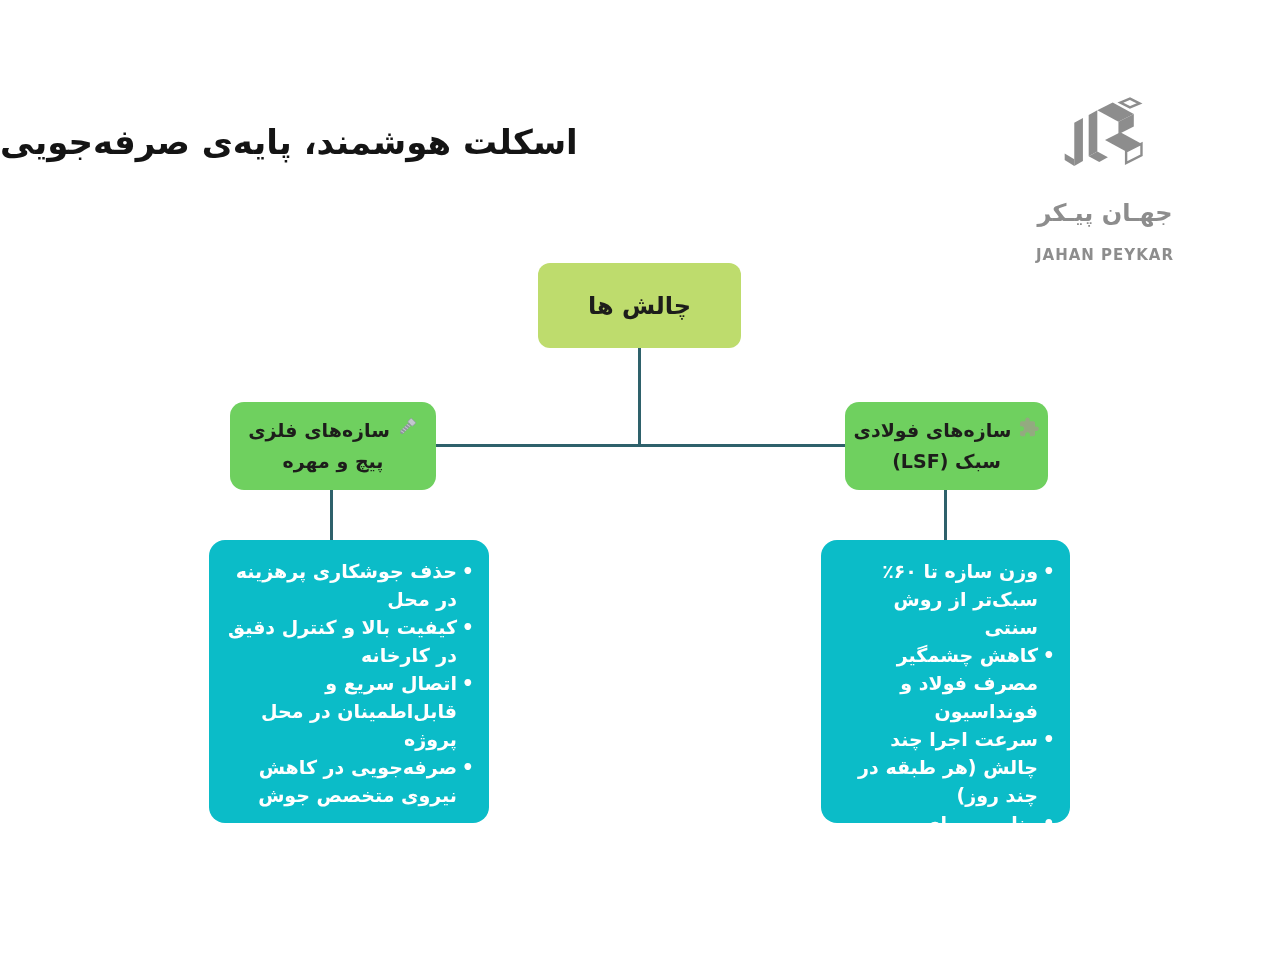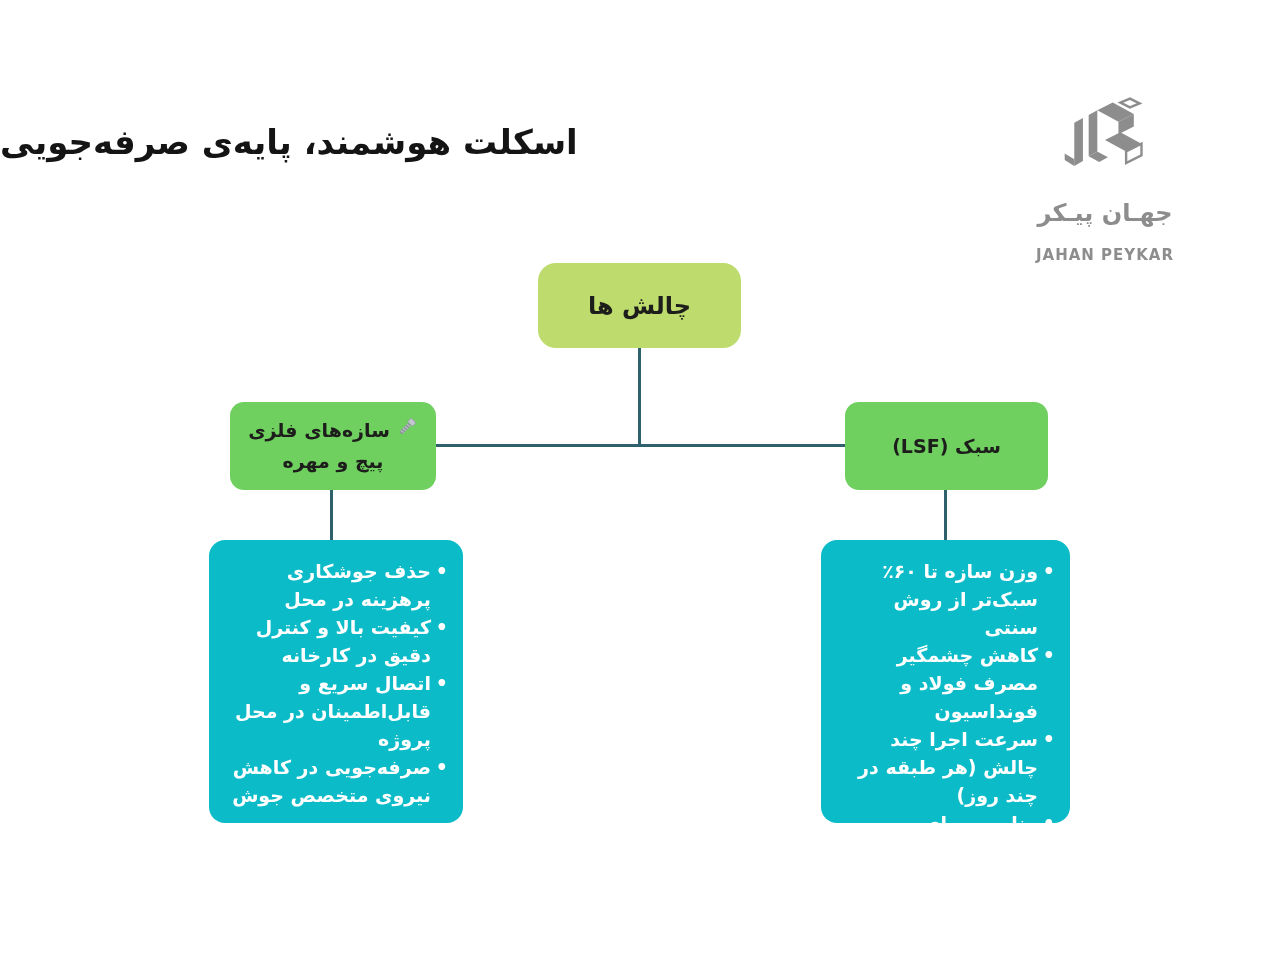--- a/index.html
+++ b/index.html
@@ -48,38 +48,38 @@
   
   .node {
     position:absolute;
     display:flex; flex-direction:column; align-items:center; justify-content:center;
     color: var(--c-node_text, #1d1d1b);
     direction:rtl; text-align:center;
   }
   .node.root {
     left:538px; top:263px; width:203px; height:85px;
     background: var(--c-root_node_bg, #bedc6d);
-    border-radius:18px;
+    border-radius:12px;
     font-size:24px; font-weight:600;
   }
   .node.branch {
     width:206px; height:88px;
     background: var(--c-branch_node_bg, #6fd05f);
     border-radius:14px;
     font-size:19px; font-weight:600; line-height:31px;
   }
   .node.branch.left  { left:230px; top:402px; }
   .node.branch.right { left:845px; top:402px; width:203px; }
   .node-line1 { display:flex; flex-direction:row; align-items:center; gap:5px; direction:rtl; }
   .node-line1 .icon { display:inline-flex; transform:translateY(-3px); }
   .node-line1 .icon svg { width:23px; height:23px; }
 
   
   .panel {
-    position:absolute; top:540px; width:254px; height:283px;
+    position:absolute; top:540px; width:280px; height:283px;
     background: var(--c-panel_bg, #0bbcc8);
     border-radius:16px;
     padding:17px 15px 10px 12px;
     color: var(--c-panel_text, #ffffff);
     direction:rtl;
   }
   .panel.left  { left:209px; }
   .panel.right { left:821px; width:249px;padding-left:30px; }
   .panel ul { list-style:none; }
   .panel li {
@@ -140,20 +140,28 @@
             <line x1="10" y1="18.5" x2="14" y2="17.7" stroke="#c2c7cd" stroke-width="1"></line>
           </g>
         </svg>
       </span>
       <span>سازه‌های فلزی</span>
     </div>
     <div>پیچ و مهره</div>
   </div>
 
   <div class="node branch right">
+    <div class="node-line1">
+      <span class="icon">
+        <svg viewBox="0 0 24 24" aria-hidden="true">
+          <path fill="#93aa80" d="M20.5 11h-1.7V7.3c0-1-.8-1.8-1.8-1.8h-3.7V3.8c0-1.3-1-2.3-2.3-2.3S8.7 2.5 8.7 3.8v1.7H5c-1 0-1.8.8-1.8 1.8v3.5h1.7c1.4 0 2.5 1.1 2.5 2.5s-1.1 2.5-2.5 2.5H3.2v3.5c0 1 .8 1.8 1.8 1.8h3.5v-1.7c0-1.4 1.1-2.5 2.5-2.5s2.5 1.1 2.5 2.5v1.7h3.5c1 0 1.8-.8 1.8-1.8v-3.7h1.7c1.3 0 2.3-1 2.3-2.3s-1-2.3-2.3-2.3z"></path>
+        </svg>
+      </span>
+      <span>سازه‌های فولادی</span>
+    </div>
     <div>سبک (LSF)</div>
   </div>
 
   <div class="panel left">
     <ul>
       <li>حذف جوشکاری پرهزینه در محل</li>
       <li>کیفیت بالا و کنترل دقیق در کارخانه</li>
       <li>اتصال سریع و قابل‌اطمینان در محل پروژه</li>
       <li>صرفه‌جویی در کاهش نیروی متخصص جوش</li>
     </ul>

